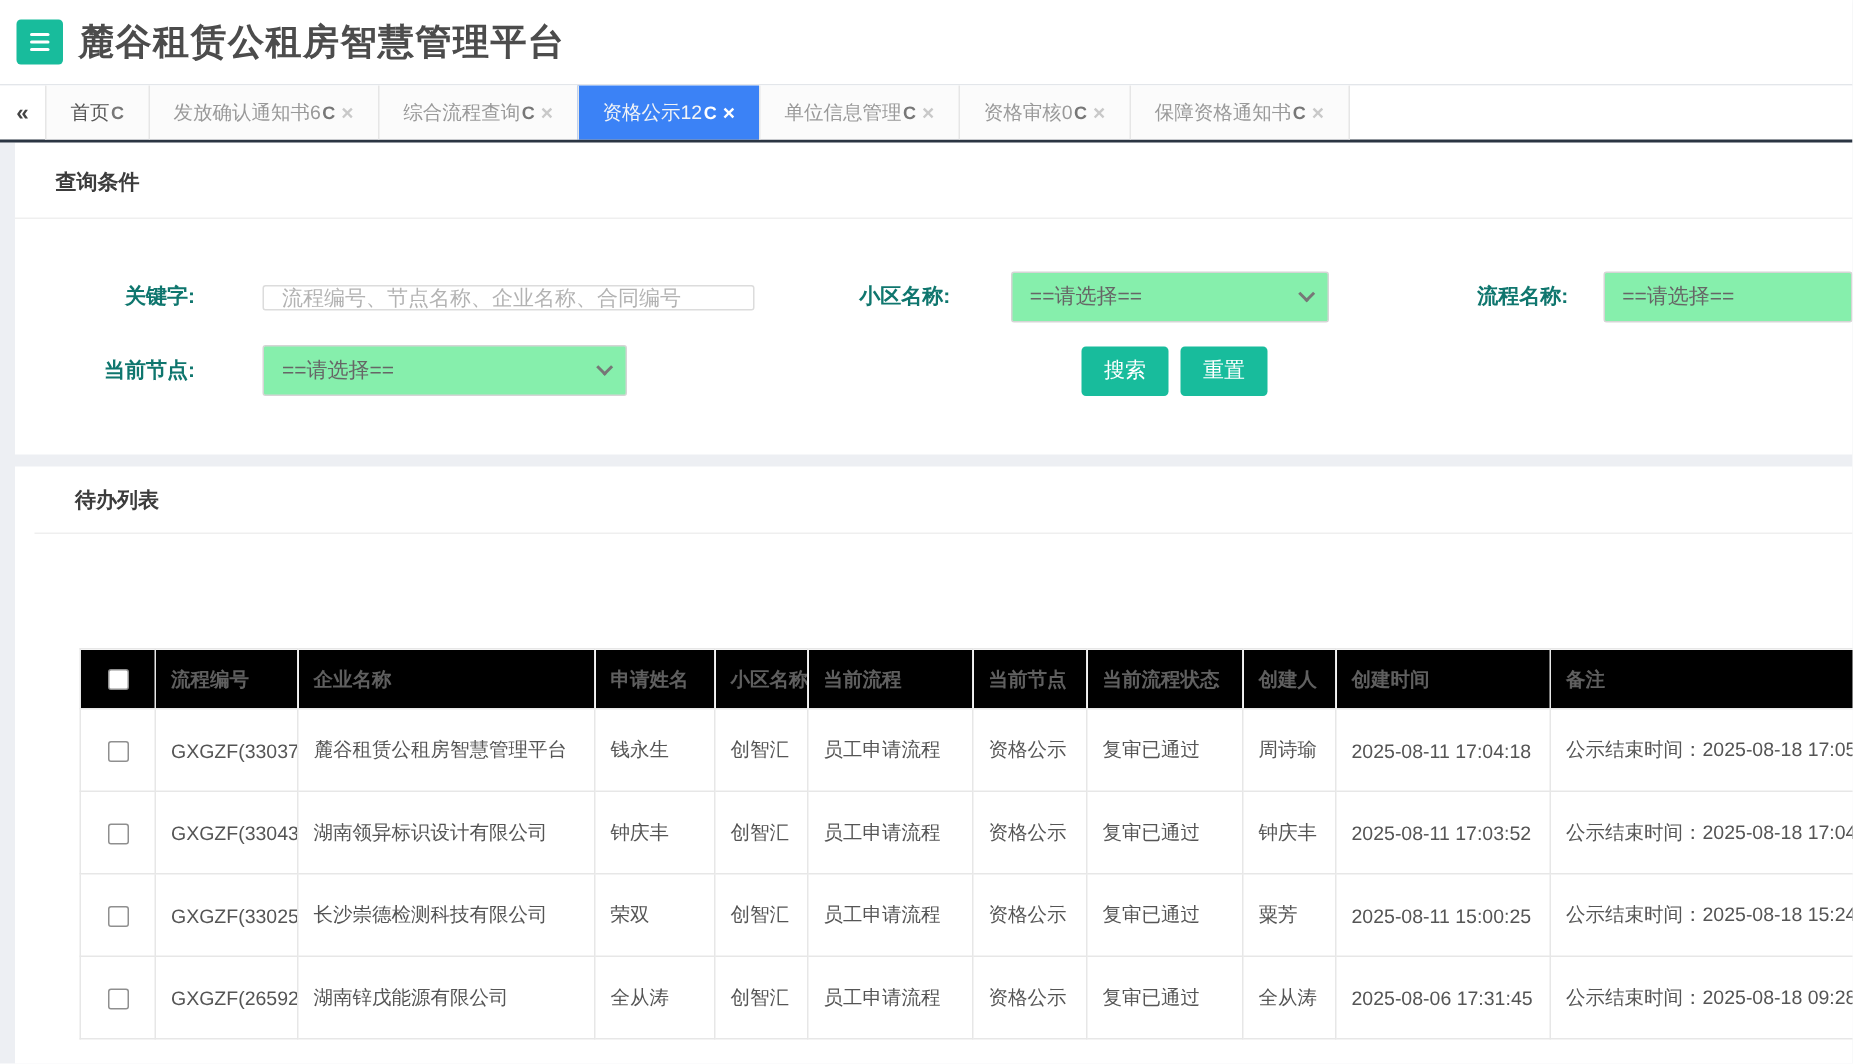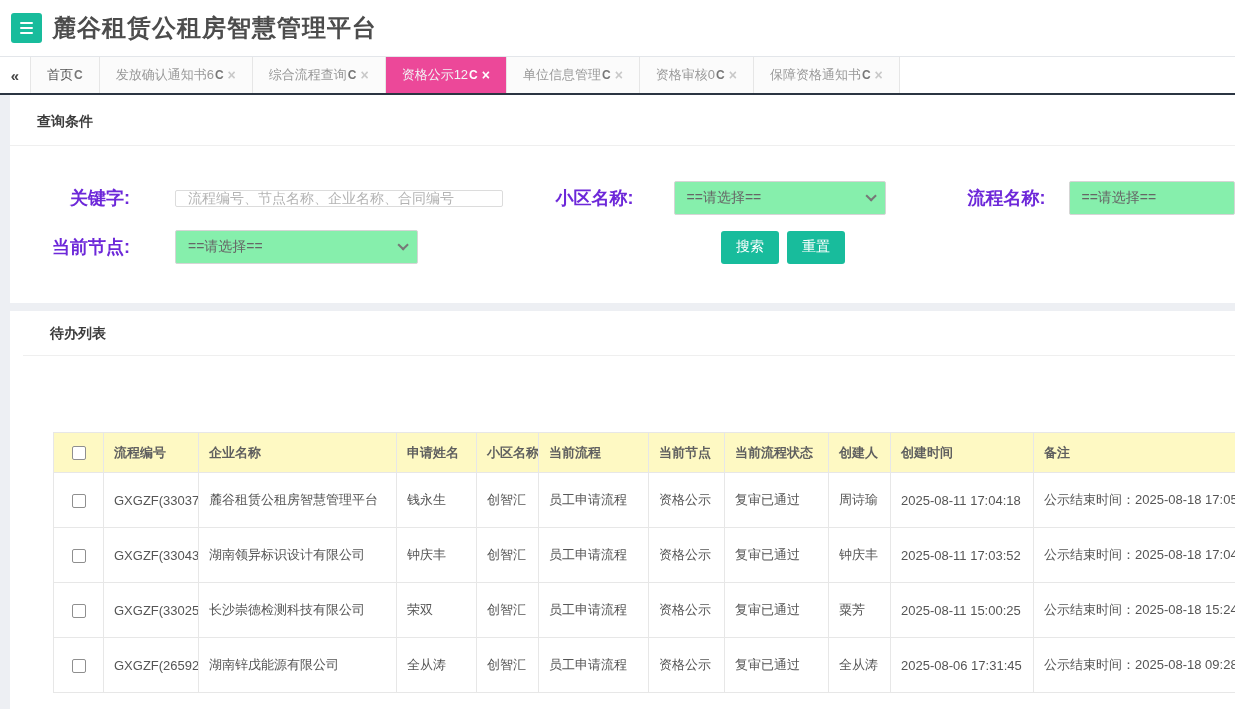--- a/index.html
+++ b/index.html
@@ -32,34 +32,34 @@
   }
   .tab {
     display:flex; align-items:center; padding:0 16px; background:#fbfbfb;
     border-left:1px solid #e6e6e6; cursor:pointer; white-space:nowrap;
     color:#999; font-size:13px;
   }
   .tab:last-of-type { border-right:1px solid #e6e6e6; }
   .tab.first { color:#555; border-left:1px solid #e6e6e6; }
   .tab .refresh-icon { font-weight:bold; font-size:12px; margin-left:1px; color:#777; }
   .tab .close-icon { margin-left:4px; color:#c9c9c9; font-size:14px; font-weight:bold; line-height:1; }
-  .tab.active { background:#ec4899; color:#f2f4f6; }
+  .tab.active { background:#3b82f6; color:#f2f4f6; }
   .tab.active .refresh-icon { color:#ffffff; }
   .tab.active .close-icon { color:#ffffff; }
   
   .panel { background:#ffffff; margin-left:10px; }
   .query-panel { }
   .panel-title {
     font-size:14px; font-weight:bold; color:#3c3c3c;
     padding:18px 0 14px 27px; border-bottom:1px solid #efefef;
   }
   .query-body { padding:35px 0 39px 0; }
   .form-row { display:flex; align-items:center; }
   .form-row + .form-row { margin-top:15px; }
-  .f-label { font-size:18px; font-weight:bold; color:#6d28d9; text-align:right; flex:0 0 auto; }
+  .f-label { font-size:14px; font-weight:bold; color:#0f766e; text-align:right; flex:0 0 auto; }
   .lbl-1 { width:120px; }
   .lbl-2 { width:131px; }
   .lbl-3 { width:160px; }
   .ctl { margin-left:45px; }
   .ctl2 { margin-left:40px; }
   .ctl3 { margin-left:23px; }
   .text-input {
     width:378px; height:17px; border:1px solid #dcdcdc; border-radius:2px;
     padding:0 12px; font-size:14px; color:#555; outline:none;
     font-family:"Liberation Sans","DejaVu Sans",sans-serif;
@@ -81,21 +81,21 @@
     height:33px; padding:0 15px; background:#18bc9c; color:#ffffff; border:none;
     border-radius:3px; font-size:14px; cursor:pointer;
     font-family:"Liberation Sans","DejaVu Sans",sans-serif;
   }
   
   .todo-panel { margin-top:8px; height:420px;padding-left:13px; }
   .todo-title { padding:14px 0 12px 27px; }
   .todo-body { padding:76px 0 0 30px; }
   table { border-collapse:collapse; table-layout:fixed; width:1205px; }
   th, td { border:1px solid #e7e7e7; font-weight:normal; text-align:left; padding:0 10px; overflow:hidden; white-space:nowrap; }
-  thead th { height:40px; background:#fef9c3; color:#5f5f5f; font-weight:bold; font-size:13px; }
+  thead th { height:40px; background:#000000; color:#5f5f5f; font-weight:bold; font-size:13px; }
   tbody td { height:55px; color:#555; font-size:13px; background:#ffffff; }
   .col-check { text-align:center; padding:0; }
   input[type="checkbox"] {
     appearance:none; -webkit-appearance:none; width:14px; height:14px;
     border:1px solid #8f8f8f; border-radius:2px; background:#fff; cursor:pointer;
     vertical-align:middle;
   }
 </style>
 </head>
 <body>

